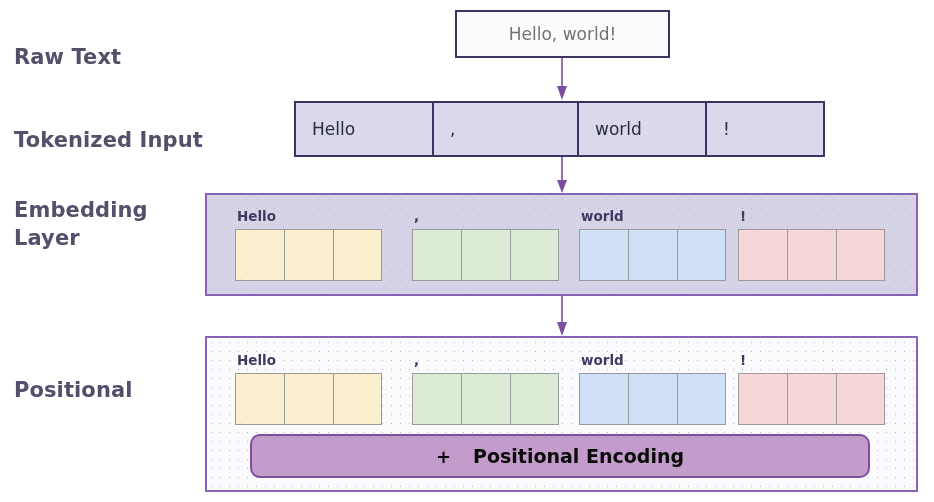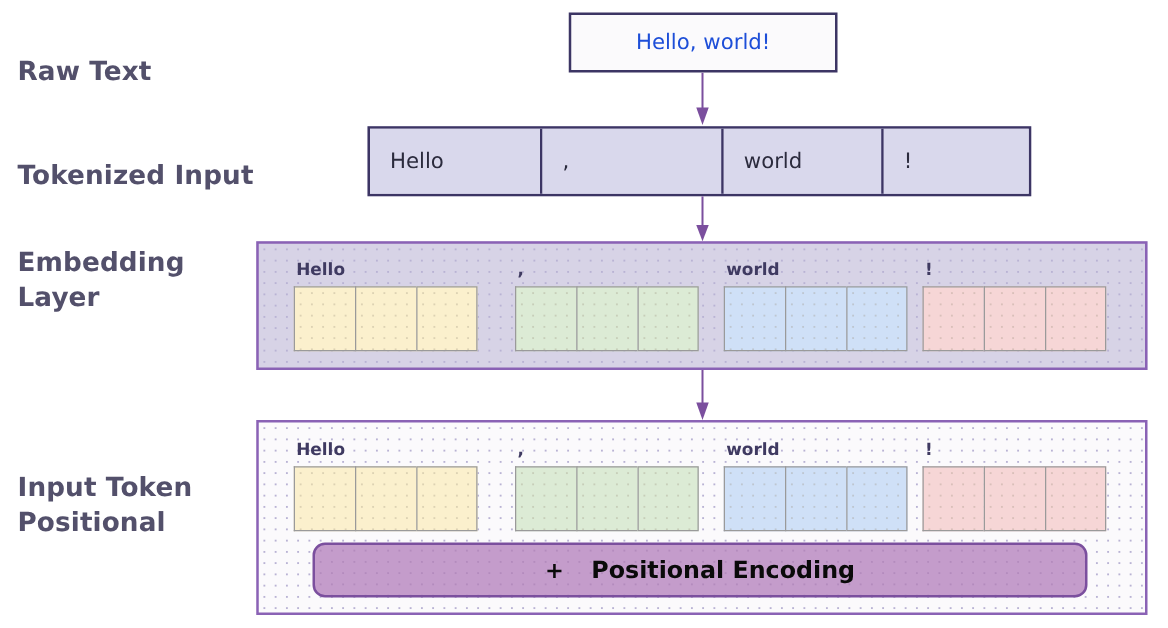--- a/index.html
+++ b/index.html
@@ -38,21 +38,21 @@
     left: 455px;
     top: 10px;
     width: 215px;
     height: 48px;
     box-sizing: border-box;
     background: #fbfafc;
     border: 2px solid #3c3564;
     display: flex;
     align-items: center;
     justify-content: center;
-    color: #1d4ed8;
+    color: #737373;
     font-size: 17px;
   }
 
   
   .arrow {
     position: absolute;
     width: 16px;
     display: block;
   }
   #arrow-raw-to-token  { left: 554px; top: 58px;  height: 43px; }
@@ -184,21 +184,20 @@
 <div class="row-label" id="label-tokenized">
   <span>Tokenized Input</span>
 </div>
 
 <div class="row-label" id="label-token-embed">
   <div>Embedding</div>
   <div>Layer</div>
 </div>
 
 <div class="row-label" id="label-input-embed">
-  <div>Input Token</div>
   <div>Positional</div>
 </div>
 
 <div id="raw-text-box">
   <span>Hello, world!</span>
 </div>
 
 <svg class="arrow" id="arrow-raw-to-token" viewBox="0 0 16 43" preserveAspectRatio="none">
   <line x1="8" y1="0" x2="8" y2="30" stroke="#7b4f9e" stroke-width="1.6"></line>
   <polygon points="8,42 3,28 13,28" fill="#7b4f9e"></polygon>

